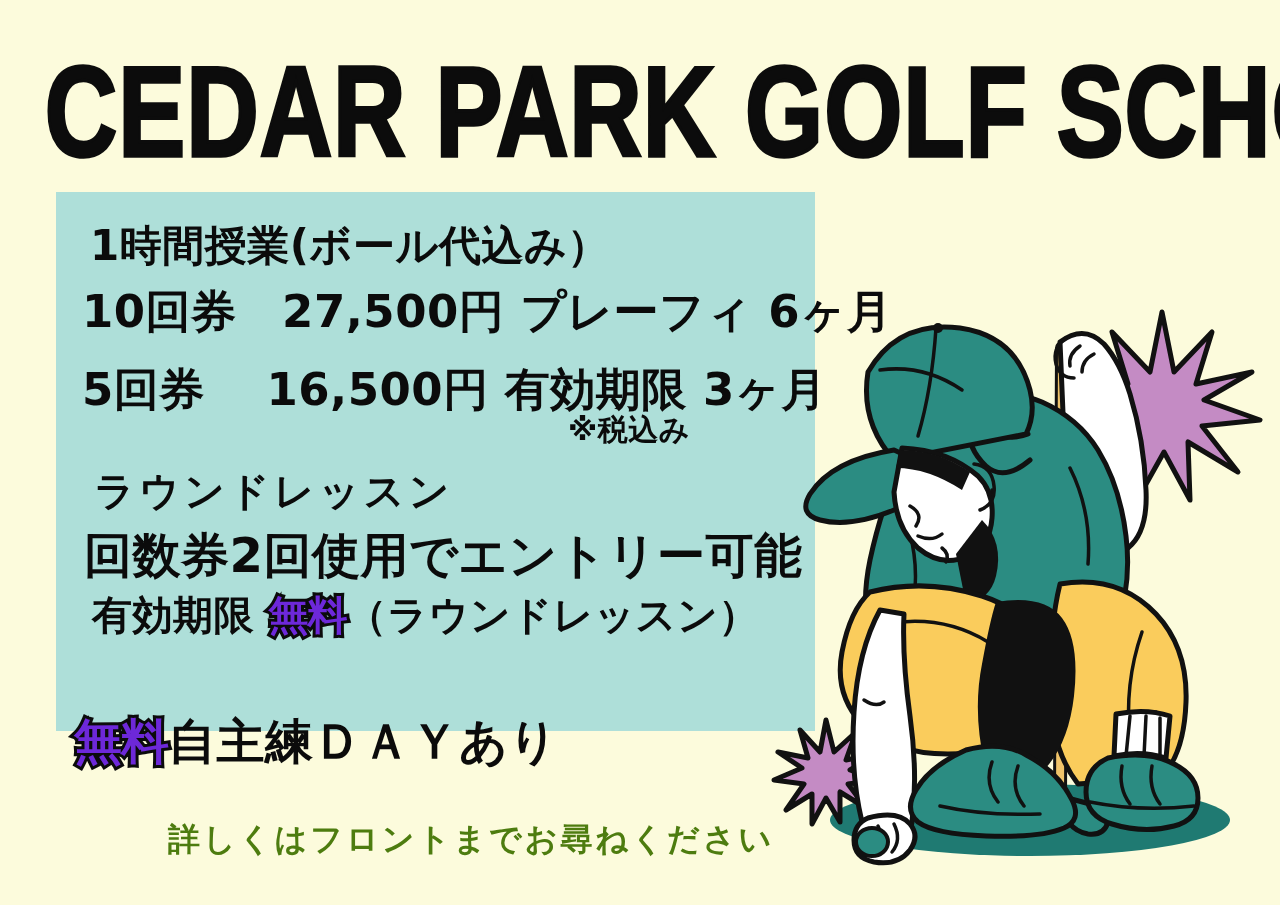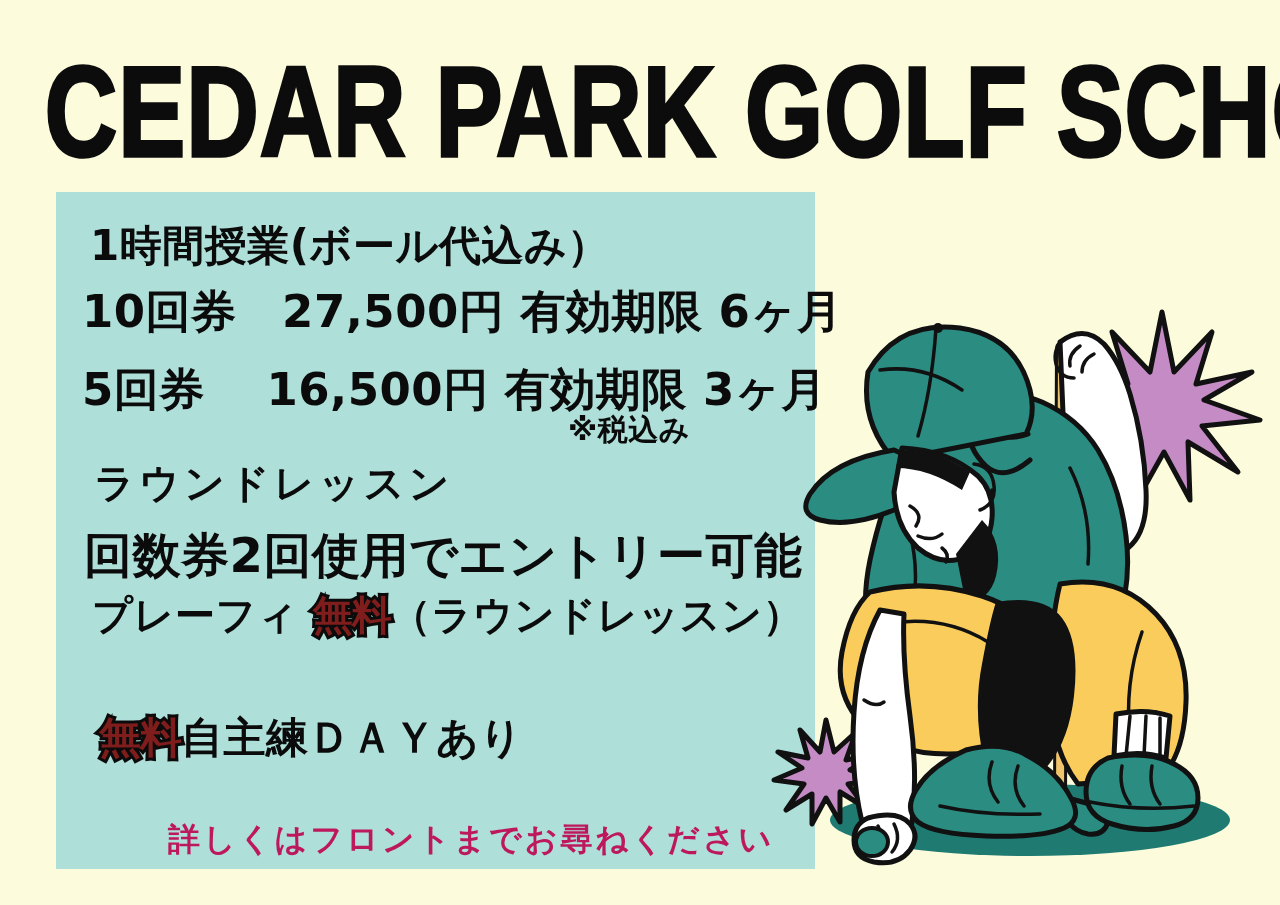--- a/index.html
+++ b/index.html
@@ -40,59 +40,59 @@
     white-space: nowrap;
     -webkit-text-stroke: 3px #0C0C0C;
   }
 
   
   #panel {
     position: absolute;
     left: 56px;
     top: 192px;
     width: 759px;
-    height: 677px;
+    height: 539px;
     background: #AEDFD9;
   }
 
   .line {
     position: absolute;
     color: #0B0B0B;
     white-space: nowrap;
     font-weight: 700;
     font-family: "DejaVu Sans", "Liberation Sans", sans-serif;
     letter-spacing: 0.5px;
   }
 
   #l-hour   { left: 34px; top: 26px;  font-size: 42px; }
   #l-ten    { left: 26px; top: 90px;  font-size: 45px; }
   #l-five   { left: 26px; top: 168px; font-size: 45px; }
   #l-tax    { left: 512px; top: 218px; font-size: 30px; text-align: center; }
-  #l-round  { left: 38px; top: 264px; font-size: 40px; letter-spacing: 4px; }
+  #l-round  { left: 38px; top: 272px; font-size: 40px; letter-spacing: 4px; }
   #l-entry  { left: 28px; top: 332px; font-size: 48px; }
   #l-play   { left: 36px; top: 396px; font-size: 40px; }
-  #l-day    { left: 43px; top: 518px; font-size: 42px; }
+  #l-day    { left: 18px; top: 518px; font-size: 48px; }
 
   
   .muryou {
-    color: #7f1d1d;
+    color: #6d28d9;
     -webkit-text-stroke: 6px #0B0B0B;
     paint-order: stroke fill;
     font-weight: 700;
     letter-spacing: -1px;
   }
 
   
   #footer-note {
     position: absolute;
     left: 168px;
     top: 818px;
     font-size: 32px;
     font-weight: 700;
-    color: #be185d;
+    color: #4d7c0f;
     letter-spacing: 3px;
     white-space: nowrap;
     font-family: "DejaVu Sans", "Liberation Sans", sans-serif;
   }
 
   
   #illus {
     position: absolute;
     left: 760px;
     top: 280px;
@@ -105,31 +105,31 @@
 <body>
 
 <div id="poster">
 
   <div id="title">CEDAR PARK GOLF SCHOOL</div>
 
   <div id="panel">
 
     <div class="line" id="l-hour">1時間授業(ボール代込み）</div>
 
-    <div class="line" id="l-ten">10回券　27,500円 有効期限 6ヶ月</div>
+    <div class="line" id="l-ten">10回券　27,500円 プレーフィ 6ヶ月</div>
 
     <div class="line" id="l-five">5回券　 16,500円 有効期限 3ヶ月</div>
 
     <div class="line" id="l-tax">※税込み</div>
 
     <div class="line" id="l-round">ラウンドレッスン</div>
 
     <div class="line" id="l-entry">回数券2回使用でエントリー可能</div>
 
-    <div class="line" id="l-play"><span>プレーフィ </span><span class="muryou">無料</span><span>（ラウンドレッスン）</span></div>
+    <div class="line" id="l-play"><span>有効期限 </span><span class="muryou">無料</span><span>（ラウンドレッスン）</span></div>
 
     <div class="line" id="l-day"><span class="muryou">無料</span><span>自主練ＤＡＹあり</span></div>
 
   </div>
 
   <div id="footer-note">詳しくはフロントまでお尋ねください</div>
 
   <div id="illus">
     <svg width="520" height="600" viewBox="0 0 520 600" xmlns="http://www.w3.org/2000/svg">
       <defs>

